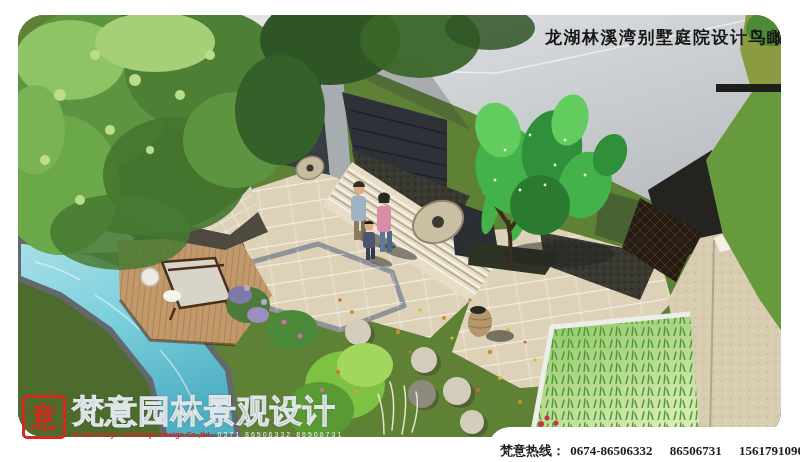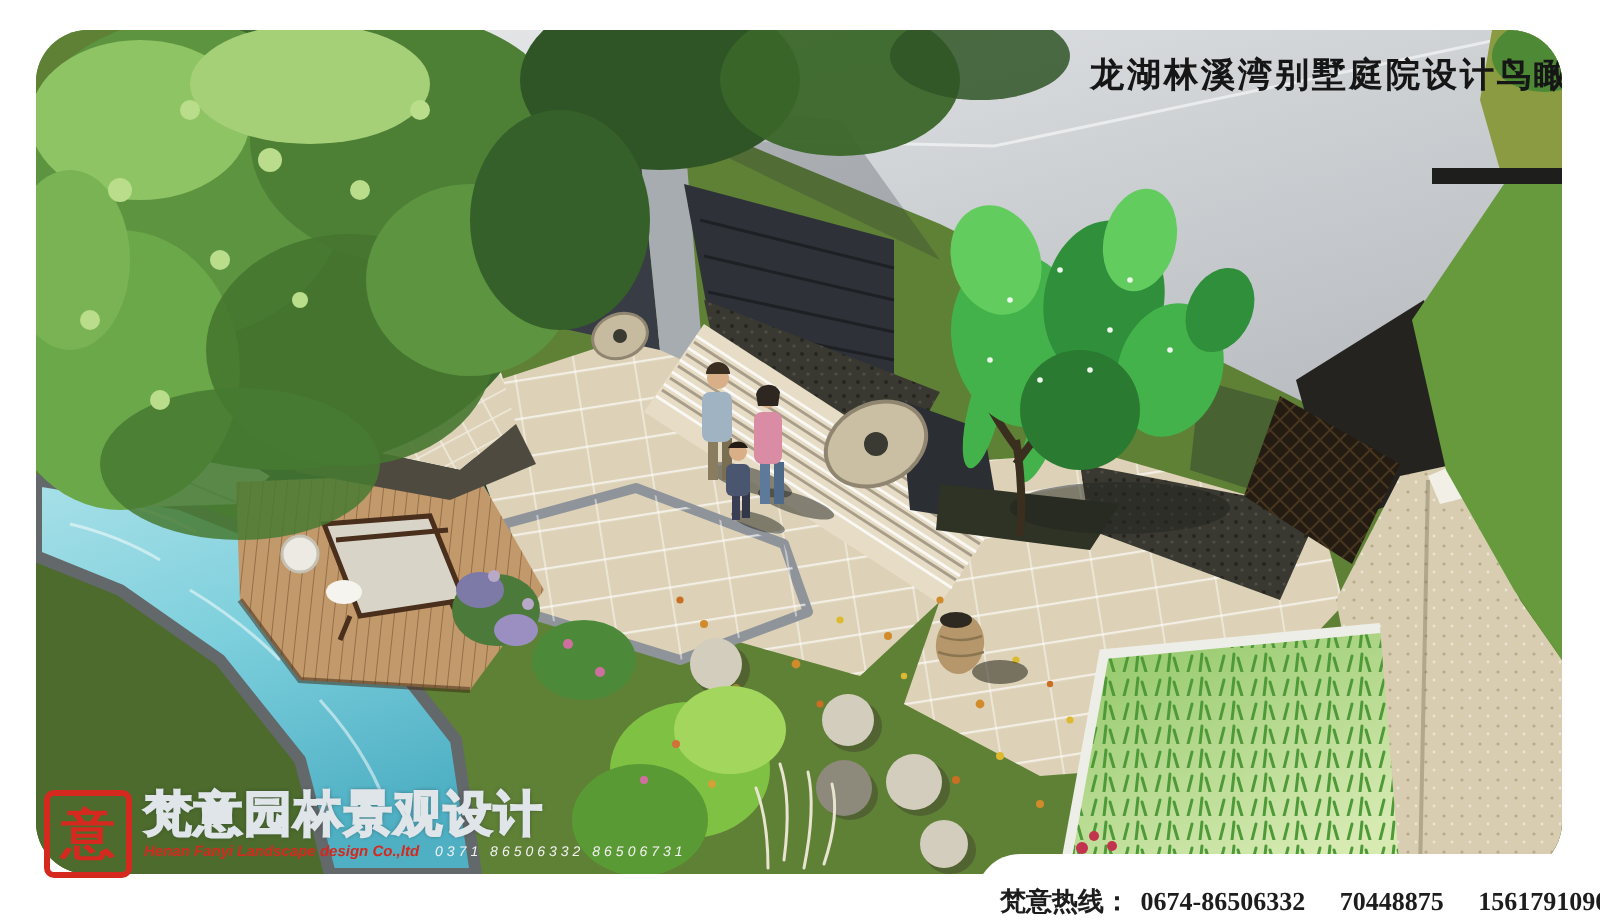--- a/index.html
+++ b/index.html
@@ -46,24 +46,24 @@
                border-top-left-radius:22px;}
   .hotline{position:absolute;left:500px;top:442px;font-family:"Liberation Serif", serif;
            font-size:13px;font-weight:700;color:var(--footer_ink,#1d1d1d);white-space:nowrap;}
   .hotline span{margin-right:14px;}
   .hotline .lbl{margin-right:2px;}
   .logo{position:absolute;left:22px;top:395px;display:flex;align-items:flex-start;}
   .seal{width:38px;height:38px;border:3px solid var(--logo_red,#d5281e);border-radius:5px;
         display:flex;align-items:center;justify-content:center;
         color:var(--logo_red,#d5281e);font-size:27px;font-weight:700;line-height:1;}
   .brand{margin-left:6px;}
-  .brand-cn{font-size:24px;font-weight:700;letter-spacing:1px;line-height:1.05;
+  .brand-cn{font-size:32px;font-weight:700;letter-spacing:1px;line-height:1.05;
             color:rgba(195,203,208,.35);-webkit-text-stroke:1px var(--logo_outline,#dfe5e8);
             text-shadow:0 0 2px rgba(35,45,50,.65);white-space:nowrap;}
-  .brand-sub{display:flex;align-items:baseline;margin-top:1px;font-style:italic;}
+  .brand-sub{display:flex;align-items:baseline;margin-top:1px;}
   .brand-en{font-size:7.5px;font-weight:700;color:var(--logo_red,#d5281e);margin-right:8px;white-space:nowrap;}
   .brand-digits{font-size:7px;color:#f2f2f2;letter-spacing:2px;white-space:nowrap;}
 </style>
 </head>
 <body>
 
 <div class="page">
 
   <div class="render">
     <svg width="800" height="462" viewBox="0 0 800 462">
@@ -407,21 +407,21 @@
       </g>
     </svg>
 
     <div class="title">龙湖林溪湾别墅庭院设计鸟瞰图</div>
   </div>
 
   <div class="footer-band"></div>
   <div class="hotline">
     <span class="lbl">梵意热线：</span>
     <span>0674-86506332</span>
-    <span>70448875</span>
+    <span>86506731</span>
     <span>15617910900（孙）</span>
   </div>
 
   <div class="logo">
     <div class="seal">
       <span>意</span>
     </div>
     <div class="brand">
       <div class="brand-cn">梵意园林景观设计</div>
       <div class="brand-sub">

